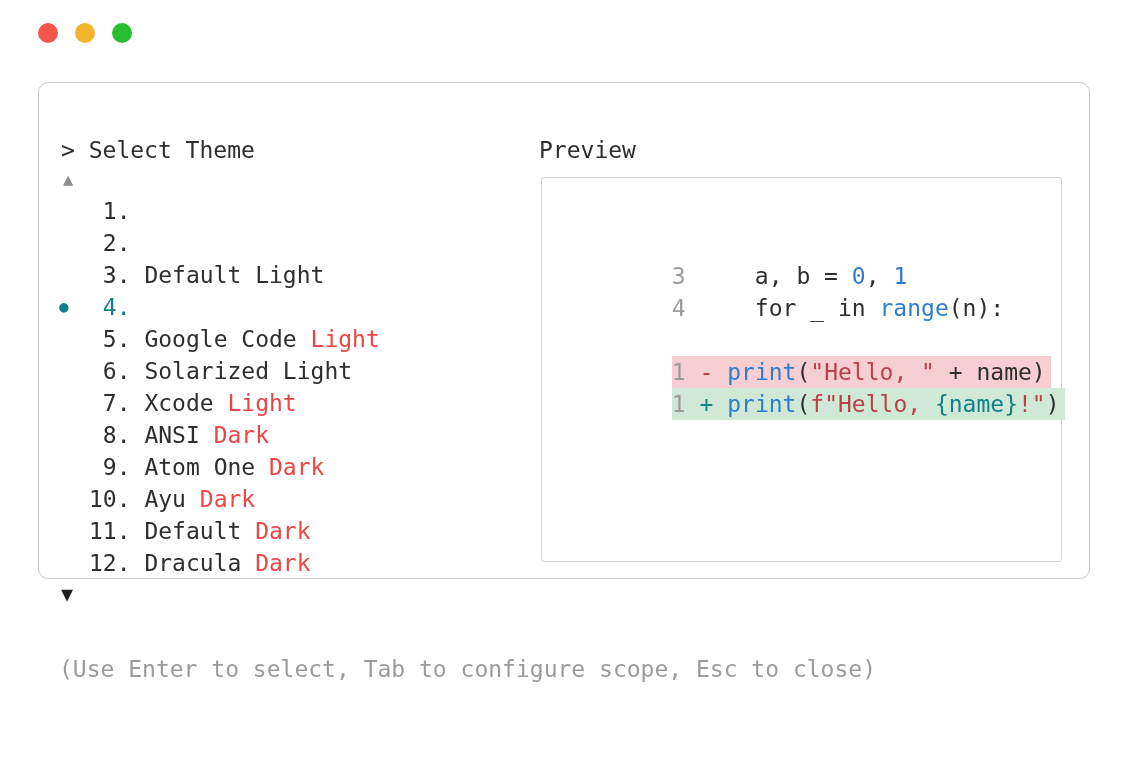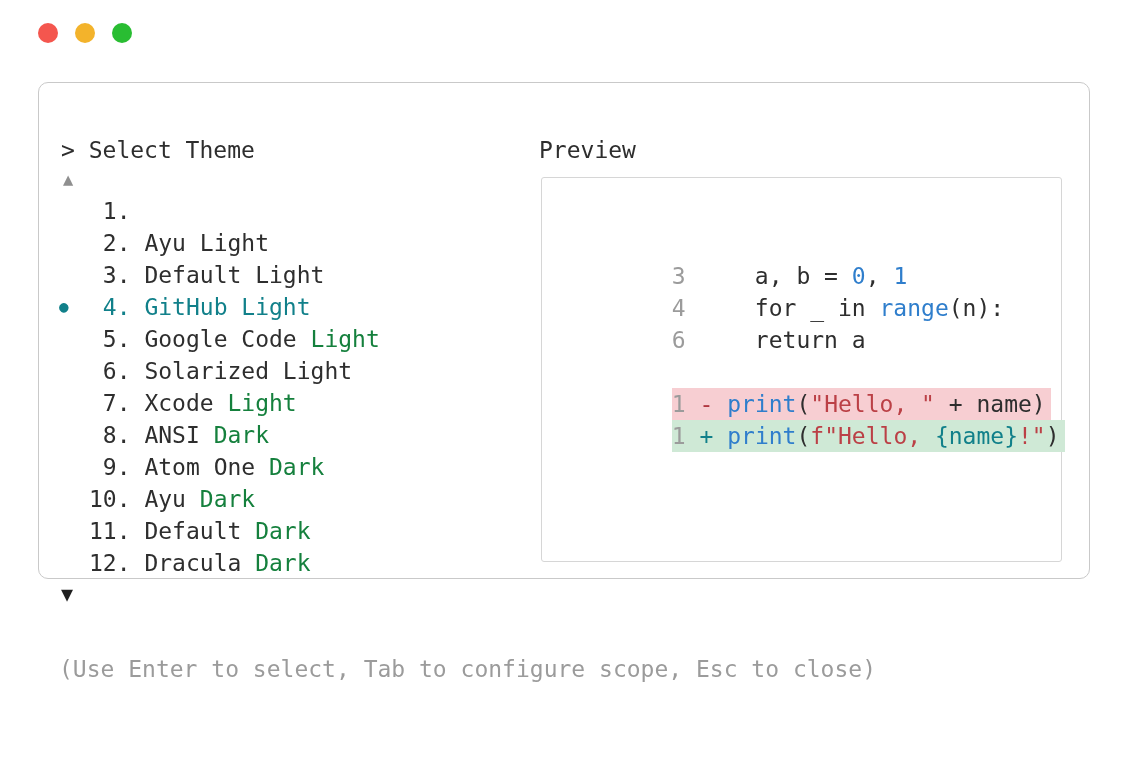--- a/index.html
+++ b/index.html
@@ -36,21 +36,21 @@
   }
   .scroll-down {
     position:absolute; left:22px; top:499px; font-size:20px; line-height:24px;
     color:#1f1f1f; cursor:default;
   }
 
   .theme-list { position:absolute; left:20px; top:112px; }
   .theme-row { display:flex; height:32px; line-height:32px; font-size:23px; cursor:default; }
   .bullet-cell { width:30px; font-size:16px; color:#11808a; }
   .it-num, .it-name { color:#2e2e2e; white-space:pre; }
-  .it-muted { color:#15803d; white-space:pre; }
+  .it-muted { color:#ef4444; white-space:pre; }
   .theme-row.selected .it-num,
   .theme-row.selected .it-name,
   .theme-row.selected .it-muted { color:#11808a; }
 
   .help {
     position:absolute; left:20px; top:570px; font-size:23px; line-height:32px;
     color:#9b9b9b; white-space:pre;
   }
 
   
@@ -99,35 +99,33 @@
 
     <div class="theme-row">
       <span class="bullet-cell"></span>
       <span class="it-num"> 1. </span>
       <span class="it-muted"></span>
     </div>
 
     <div class="theme-row">
       <span class="bullet-cell"></span>
       <span class="it-num"> 2. </span>
-      <span class="it-name">Ayu Light</span>
       <span class="it-muted"></span>
     </div>
 
     <div class="theme-row">
       <span class="bullet-cell"></span>
       <span class="it-num"> 3. </span>
       <span class="it-name">Default Light</span>
       <span class="it-muted"></span>
     </div>
 
     <div class="theme-row selected">
       <span class="bullet-cell">●</span>
       <span class="it-num"> 4. </span>
-      <span class="it-name">GitHub Light</span>
       <span class="it-muted"></span>
     </div>
 
     <div class="theme-row">
       <span class="bullet-cell"></span>
       <span class="it-num"> 5. </span>
       <span class="it-name">Google Code </span>
       <span class="it-muted">Light</span>
     </div>
 
@@ -193,23 +191,20 @@
 
       <div class="code-line">
         <span class="tok-ln">3 </span><span class="tok-pl">    a, b = </span><span class="tok-nu">0</span><span class="tok-pl">, </span><span class="tok-nu">1</span>
       </div>
 
       <div class="code-line">
         <span class="tok-ln">4 </span><span class="tok-pl">    for _ in </span><span class="tok-fn">range</span><span class="tok-pl">(n):</span>
       </div>
 
 
-      <div class="code-line">
-        <span class="tok-ln">6 </span><span class="tok-pl">    return a</span>
-      </div>
 
       <div class="blank-line"></div>
 
       <div class="code-line">
         <span class="diff-bg diff-removed"><span class="tok-ln">1 </span><span class="tok-rm">- </span><span class="tok-fn">print</span><span class="tok-pl">(</span><span class="tok-st">"Hello, "</span><span class="tok-pl"> + name)</span></span>
       </div>
 
       <div class="code-line">
         <span class="diff-bg diff-added"><span class="tok-ln">1 </span><span class="tok-ad">+ </span><span class="tok-fn">print</span><span class="tok-pl">(</span><span class="tok-st">f"Hello, </span><span class="tok-ip">{name}</span><span class="tok-st">!"</span><span class="tok-pl">)</span></span>
       </div>

